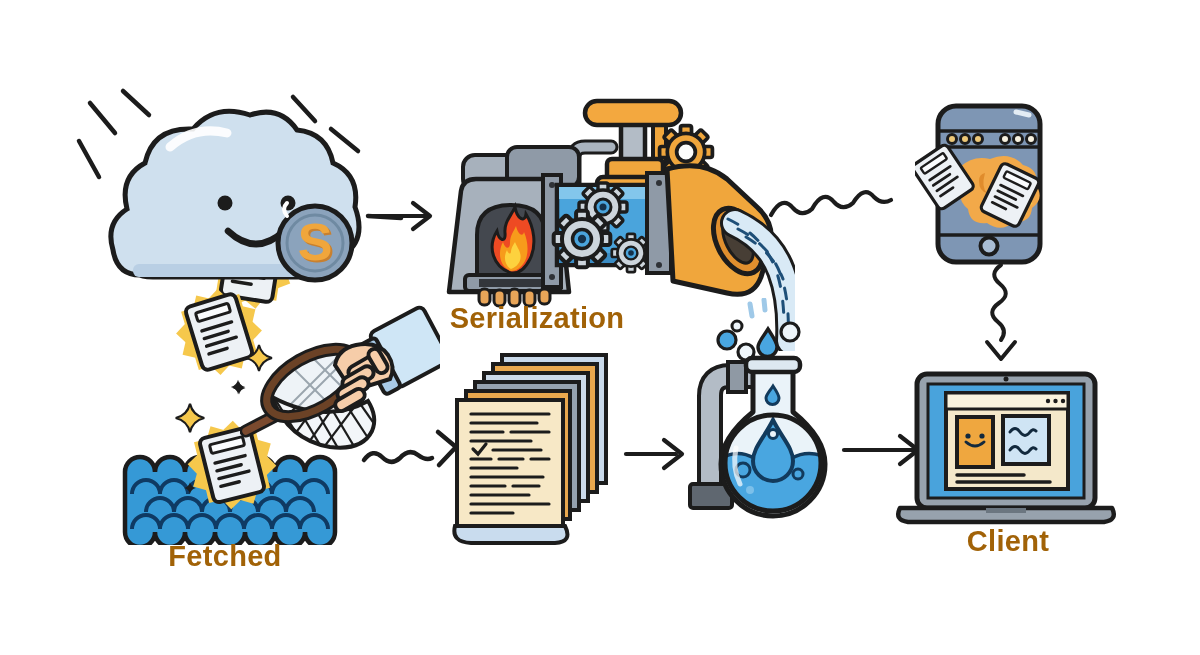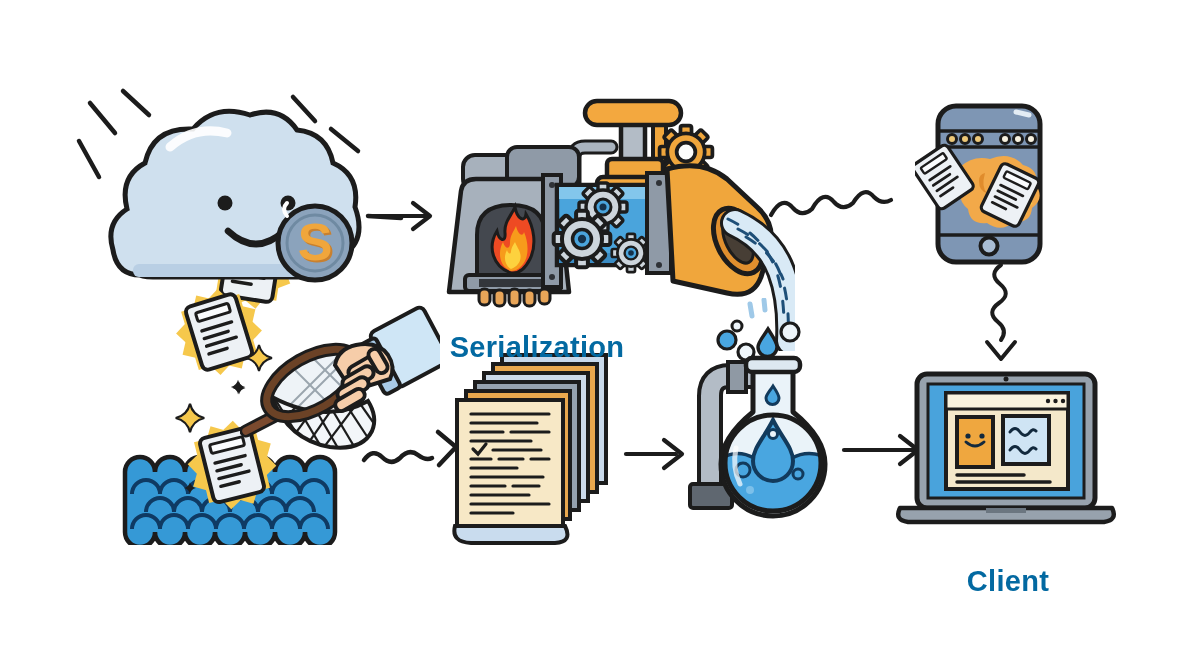--- a/index.html
+++ b/index.html
@@ -1,21 +1,21 @@
 <!DOCTYPE html>
 <html><head>
 <meta charset="utf-8">
 <style>
   html,body{margin:0;padding:0;background:#ffffff;}
   #scene{position:relative;width:1200px;height:655px;background:#ffffff;overflow:hidden;
          font-family:"Liberation Sans",sans-serif;}
   .abs{position:absolute;}
   .label{position:absolute;transform:translateX(-50%);font-weight:700;font-size:29px;
-         color:#0369a1;letter-spacing:.3px;white-space:nowrap;
-         font-family:"Liberation Sans",sans-serif;margin-top:29px;}
+         color:#a16207;letter-spacing:.3px;white-space:nowrap;
+         font-family:"Liberation Sans",sans-serif;}
 </style>
 </head>
 <body>
 
 <div id="scene">
 
   <svg width="0" height="0" class="abs" aria-hidden="true">
     <defs>
       <g id="burst">
         <rect x="-33" y="-33" width="66" height="66" fill="#f6c84c"></rect>
@@ -416,15 +416,16 @@
         <path d="M 120 90 q 5 -7 10 0 q 5 7 10 0 q 3 -4 6 -1" fill="none" stroke="#12293d" stroke-width="3" stroke-linecap="round"></path>
       </g>
       <line x1="67" y1="115" x2="134" y2="115" stroke="#1c1c1c" stroke-width="3.5" stroke-linecap="round"></line>
       <line x1="67" y1="122" x2="160" y2="122" stroke="#1c1c1c" stroke-width="3.5" stroke-linecap="round"></line>
     </g>
     <path d="M 10 148 L 222 148 Q 228 160 214 162 L 18 162 Q 4 160 10 148 Z" fill="#97a2ad" stroke="#1c1c1c" stroke-width="4.5" stroke-linejoin="round"></path>
     <rect x="96" y="148" width="40" height="5" fill="#6b7680"></rect>
   </svg>
 
   <div class="label" style="left:537px;top:302px">Serialization</div>
-  <div class="label" style="left:1008px;top:536px">Client</div>
+  <div class="label" style="left:225px;top:540px">Fetched</div>
+  <div class="label" style="left:1008px;top:525px">Client</div>
 
 </div>
 
 </body></html>

